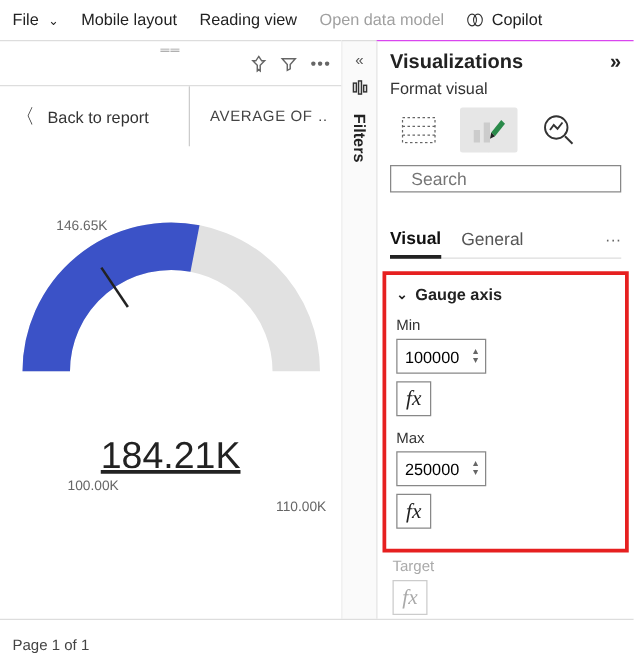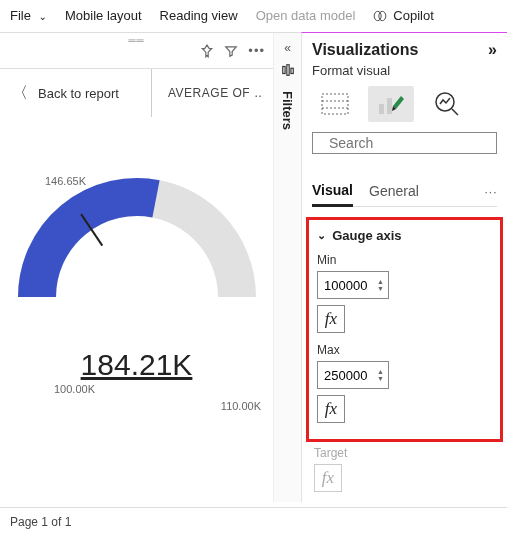--- a/index.html
+++ b/index.html
@@ -60,21 +60,21 @@
   .field-lbl { font-size: 12px; color: #333; margin-bottom: 4px; }
   .field-row { display: flex; gap: 6px; margin-bottom: 10px; flex-direction: column; }
   .num-input { width: 72px; height: 28px; border: 1px solid #888; display: flex; align-items: center; padding: 0 4px 0 6px; font-size: 13px; background: #fff; }
   .num-input input { border: none; outline: none; width: 46px; font-size: 13px; }
   .num-input .spin { display: flex; flex-direction: column; font-size: 7px; line-height: 7px; color: #666; margin-left: auto; cursor: pointer; }
   .fx-btn { width: 28px; height: 28px; border: 1px solid #888; display: flex; align-items: center; justify-content: center; font-style: italic; font-size: 17px; cursor: pointer; font-family: "Times New Roman", serif; background: #fff; }
   .disabled-field .field-lbl { color: #aaa; }
   .disabled-field .num-input, .disabled-field .fx-btn { border-color: #ccc; color: #aaa; }
   .disabled-field .num-input input { color: #aaa; }
 
-  .footer { position: absolute; bottom: 0; left: 0; right: 0; height: 28px; border-top: 1px solid #ddd; display: flex; align-items: center; padding: 0 10px; font-size: 12px; color: #444; background: #fff; }
+  .footer { position: absolute; bottom: 0; left: 0; right: 0; height: 40px; border-top: 1px solid #ddd; display: flex; align-items: center; padding: 0 10px; font-size: 12px; color: #444; background: #fff; }
 </style>
 </head>
 <body>
 
 <div class="topbar">
   <div class="item">
     <span>File</span>
     <span style="font-size:10px;margin-left:4px;">⌄</span>
   </div>
   <div class="item">Mobile layout</div>

